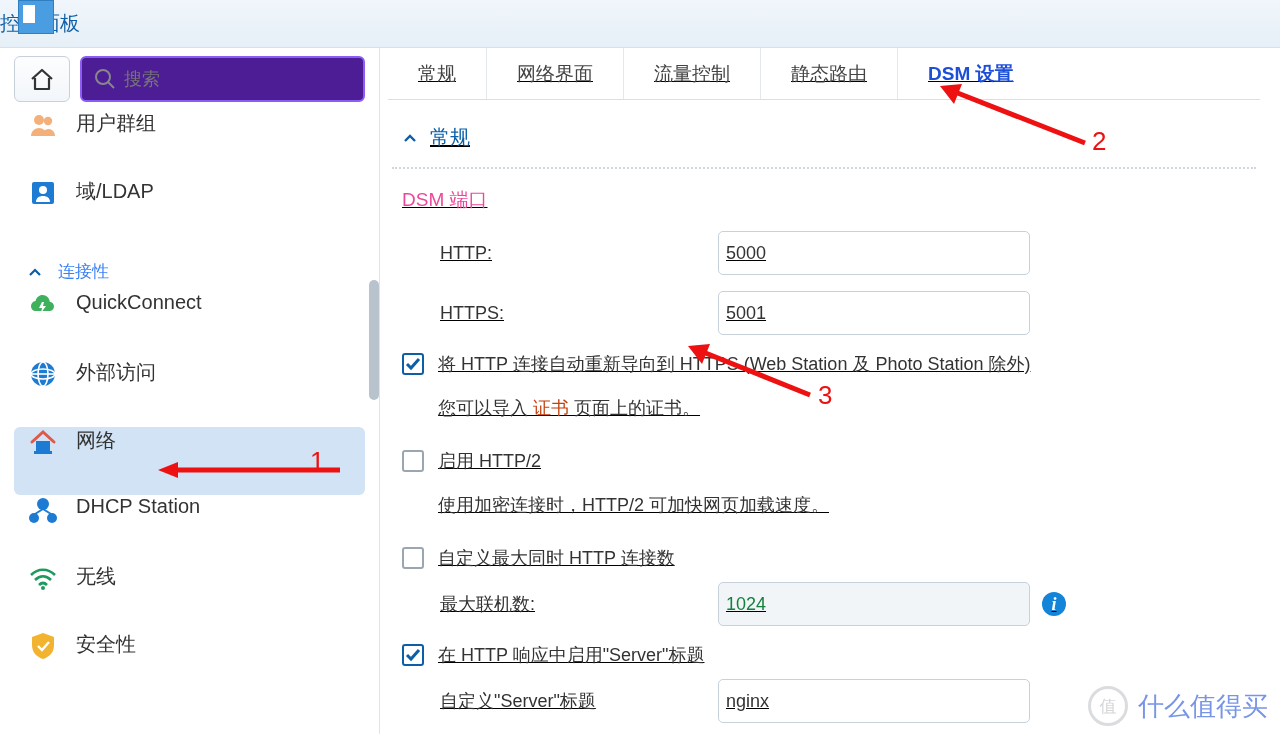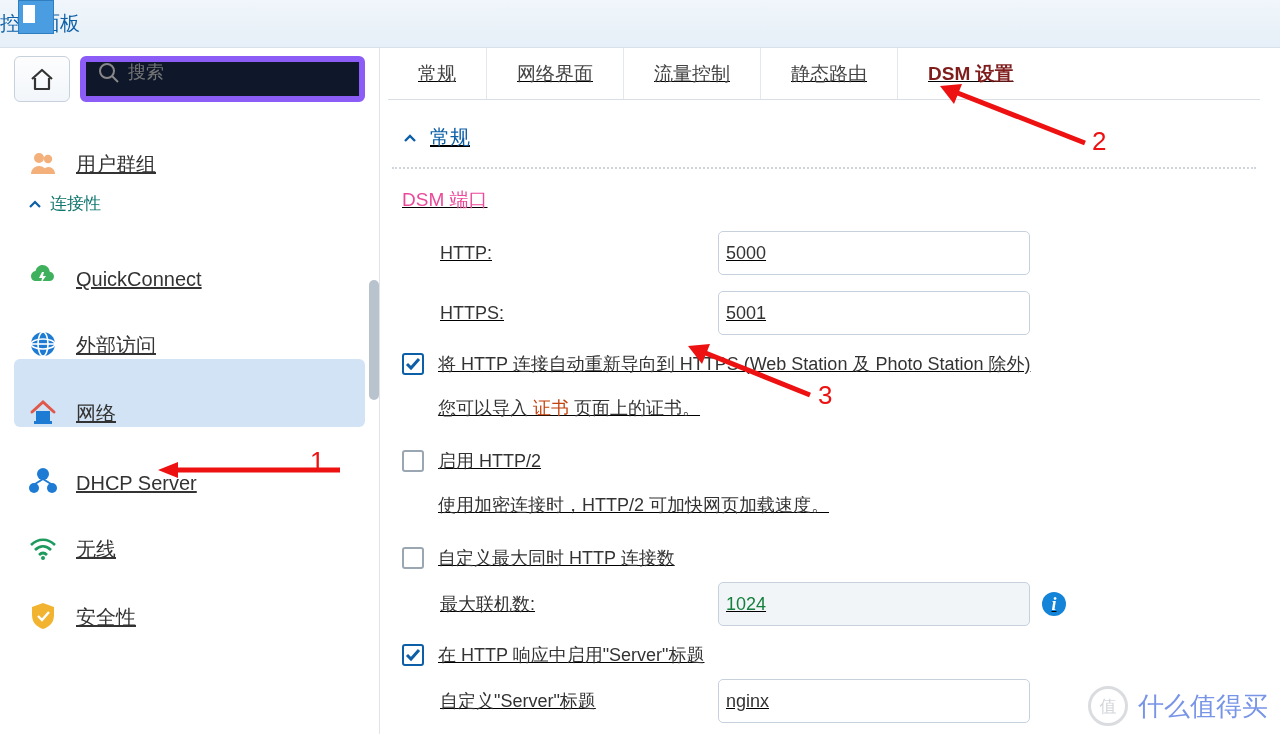--- a/index.html
+++ b/index.html
@@ -9,37 +9,37 @@
     .titlebar-icon { position: absolute; left: 18px; top: 0; width: 36px; height: 34px; background: #4a9de0; border: 1px solid #2f7ec0; }
     .titlebar-icon::before { content:""; position:absolute; left:4px; top:4px; width:12px; height:18px; background:#fff; }
     .titlebar-title { font-size: 20px; color: #0c5fa6; font-weight: 500; }
     
     .layout { display: flex; height: calc(100% - 48px); }
     
     .sidebar { width: 380px; border-right: 1px solid #e0e4e8; background: #fff; position: relative; display: flex; flex-direction: column; }
     
     .sidebar-top { display: flex; align-items: center; padding: 8px 14px; gap: 10px; }
     .home-btn { width: 56px; height: 46px; border: 1px solid #c7d1dc; border-radius: 6px; background: linear-gradient(#fdfdfe,#f2f6fa); display:flex; align-items:center; justify-content:center; }
-    .search-wrap { flex: 1; height: 46px; border: 6px solid #8b5cf6; border-radius: 6px; display: flex; align-items: flex-start; padding: 0 12px; gap: 8px; background: #0f172a; }
+    .search-wrap { flex: 1; height: 46px; border: 2px solid #8b5cf6; border-radius: 6px; display: flex; align-items: center; padding: 0 12px; gap: 8px; background: #4c1d95; }
     .search-input { border: none; outline: none; font-size: 18px; color: #888; width: 100%; background: transparent; }
     
     .side-list { flex: 1; overflow: hidden; position: relative; }
-    .side-item { display: flex; align-items: flex-end; height: 68px; padding: 0 28px; gap: 18px; font-size: 20px; color: #333; cursor: pointer; text-decoration: underline; }
+    .side-item { display: flex; align-items: flex-start; height: 68px; padding: 0 28px; gap: 18px; font-size: 20px; color: #333; cursor: pointer; }
     .side-item.active { background: #d1e3f4; border-radius: 6px; margin: 0 14px; padding: 0 14px; }
     .side-icon { width: 30px; height: 30px; display:flex; align-items:center; justify-content:center; }
-    .side-group { padding: 14px 28px 8px; font-size: 17px; color: #0f766e; display:flex; align-items:center; gap:8px; }
+    .side-group { padding: 14px 28px 8px; font-size: 17px; color: #3b82f6; display:flex; align-items:center; gap:16px; }
     
     .sidebar-scroll { position: absolute; right: 0; top: 170px; width: 10px; height: 120px; background: #b8c3ce; border-radius: 5px; }
     
     .content { flex: 1; padding: 0 20px 0 8px; overflow: hidden; text-decoration: underline; }
     
     .tabbar { display: flex; height: 52px; border-bottom: 1px solid #d8dfe6; }
     .tab { padding: 0 30px; display: flex; align-items: center; font-size: 19px; color: #444; cursor: pointer; border-right: 1px solid #e3e8ee; }
     .tab:last-child { border-right: none; }
-    .tab.active { color: #7f1d1d; font-weight: 600; }
+    .tab.active { color: #1d4ed8; font-weight: 600; }
     
     .section-head { display: flex; align-items: center; gap: 12px; color: #0c5fa6; font-size: 20px; padding: 24px 14px 16px; }
     .dotted { border-bottom: 2px dotted #cfd6de; margin: 0 4px 18px; }
     
     .form-area { padding: 0 14px; color: #333; font-size: 18px; }
     .form-label { padding: 0 0 18px; color: #ec4899; font-size: 19px; }
     .row { display: flex; align-items: center; margin-bottom: 16px; }
     .row .lbl { width: 316px; padding-left: 38px; }
     .text-input { width: 312px; height: 44px; border: 1px solid #c7d1dc; border-radius: 5px; padding: 0 7px; font-size: 18px; color: #333; }
     .text-input.disabled { background: #f2f5f8; color: #15803d; }
@@ -98,20 +98,30 @@
           <svg width="30" height="30" viewBox="0 0 30 30">
               <circle cx="11" cy="10" r="5" fill="#f3b07a"></circle>
               <circle cx="20" cy="11" r="4.2" fill="#f3b07a"></circle>
               <path d="M3 26c0-5 4-8 8-8s8 3 8 8" fill="#f3b07a"></path>
               <path d="M14 26c0-4 3-7 6.5-7s6.5 3 6.5 7" fill="#f3b07a"></path>
             </svg>
         </span>
         <span>用户群组</span>
       </div>
 
+      <div class="side-item">
+        <span class="side-icon">
+          <svg width="28" height="28" viewBox="0 0 28 28">
+              <rect x="3" y="3" width="22" height="22" rx="2" fill="#1d7bd4"></rect>
+              <circle cx="14" cy="11" r="4" fill="#fff"></circle>
+              <path d="M7 23c0-4 3-6 7-6s7 2 7 6" fill="#fff"></path>
+            </svg>
+        </span>
+        <span>域/LDAP</span>
+      </div>
 
       <div class="side-group">
         <svg width="14" height="10" viewBox="0 0 14 10">
             <path d="M2 8 L7 3 L12 8" stroke="#0c5fa6" stroke-width="2.2" fill="none"></path>
           </svg>
         <span>连接性</span>
       </div>
 
       <div class="side-item">
         <span class="side-icon">
@@ -149,21 +159,21 @@
       <div class="side-item">
         <span class="side-icon">
           <svg width="30" height="28" viewBox="0 0 30 28">
               <circle cx="15" cy="8" r="6" fill="#1d7bd4"></circle>
               <circle cx="6" cy="22" r="5" fill="#1d7bd4"></circle>
               <circle cx="24" cy="22" r="5" fill="#1d7bd4"></circle>
               <line x1="15" y1="13" x2="7" y2="18" stroke="#1d7bd4" stroke-width="2"></line>
               <line x1="15" y1="13" x2="23" y2="18" stroke="#1d7bd4" stroke-width="2"></line>
             </svg>
         </span>
-        <span>DHCP Server</span>
+        <span>DHCP Station</span>
       </div>
 
       <div class="side-item">
         <span class="side-icon">
           <svg width="30" height="24" viewBox="0 0 30 24">
               <path d="M3 9c7-7 17-7 24 0" stroke="#1d9a5e" stroke-width="2.6" fill="none"></path>
               <path d="M7 14c5-5 11-5 16 0" stroke="#1d9a5e" stroke-width="2.6" fill="none"></path>
               <path d="M11 19c2.5-2.5 5.5-2.5 8 0" stroke="#1d9a5e" stroke-width="2.6" fill="none"></path>
               <circle cx="15" cy="22" r="2" fill="#1d9a5e"></circle>
             </svg>

